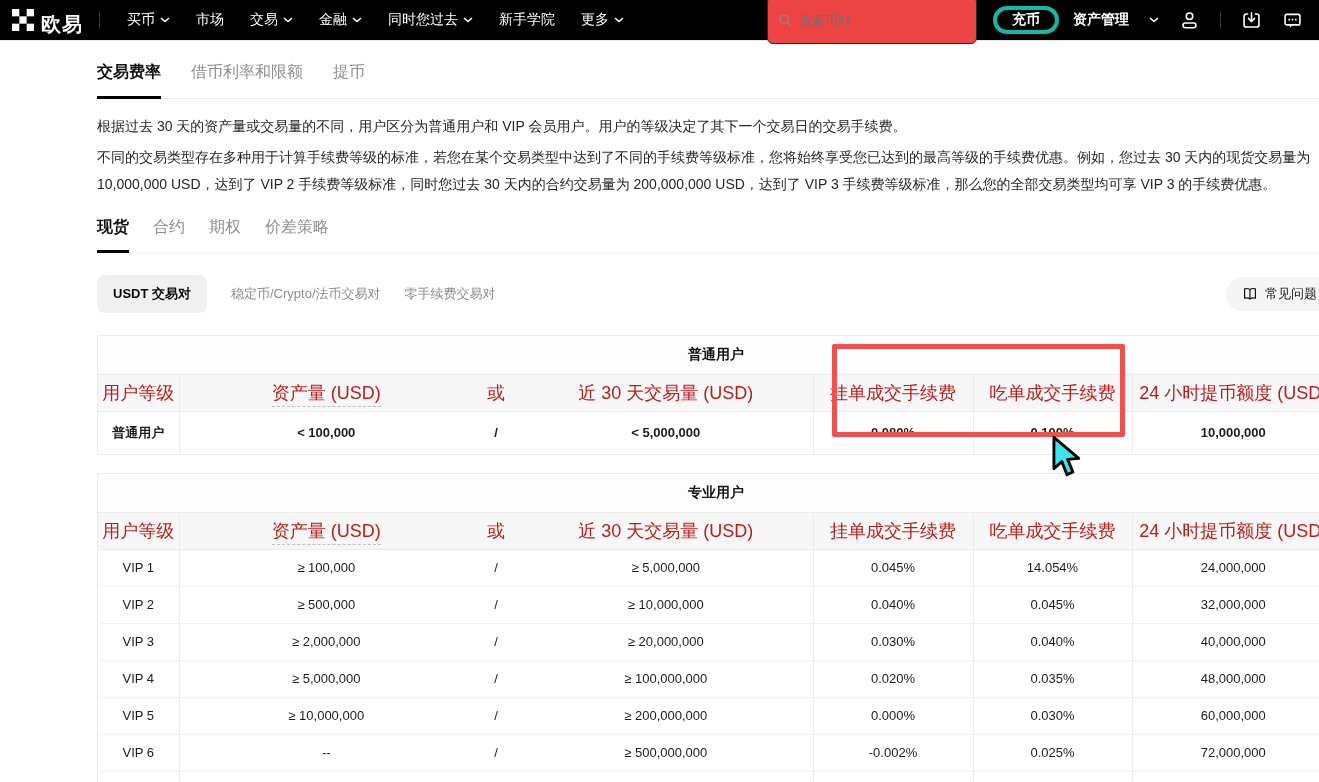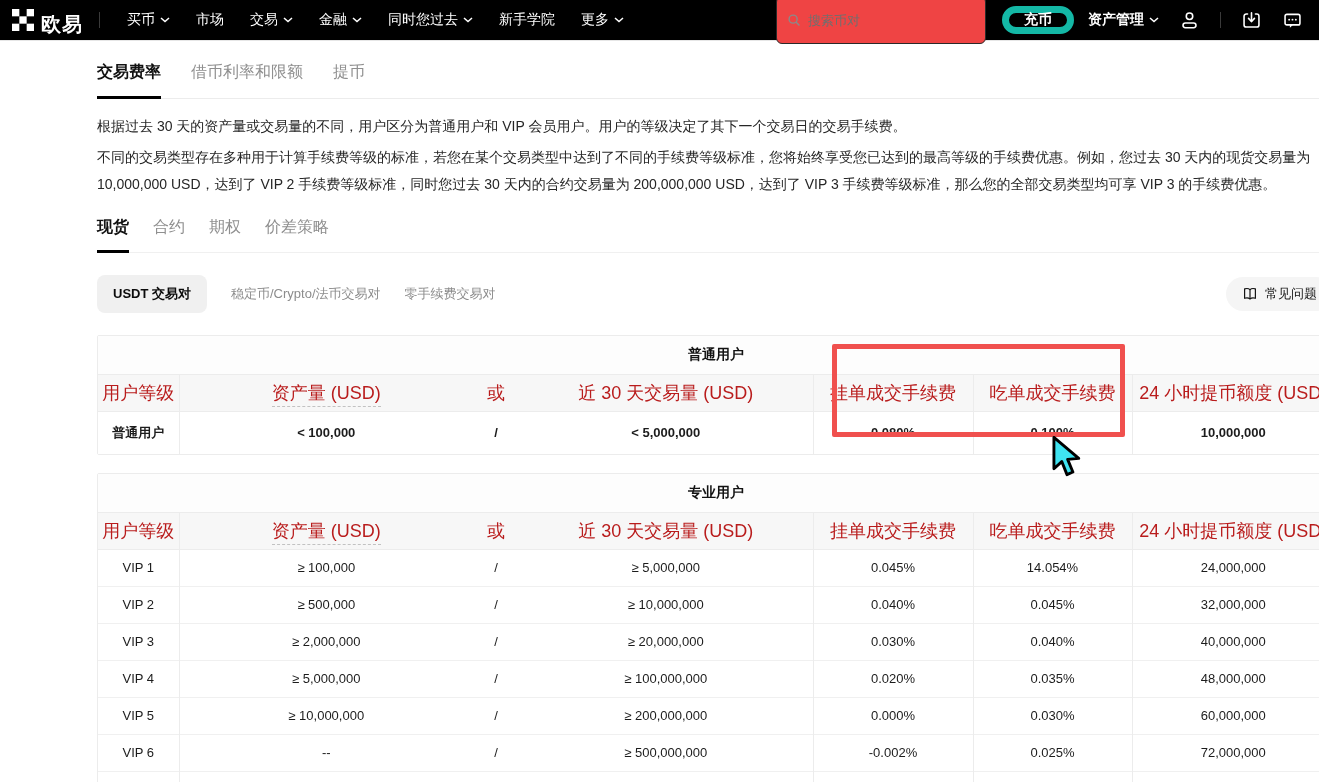--- a/index.html
+++ b/index.html
@@ -16,24 +16,24 @@
   .nav-divider { width:1px; height:16px; background:#3a3a3a; margin:0 14px 0 16px; }
   .nav-menu { display:flex; align-items:flex-end; }
   .nav-item { display:flex; align-items:center; gap:5px; padding:0 13px; height:40px;
     font-size:14px; cursor:pointer; white-space:nowrap; }
   .nav-right { margin-left:auto; display:flex; align-items:center; }
   .search-box { display:flex; align-items:center; gap:7px; width:210px; height:48px;
     background:#ef4444; border:1px solid #2a2a2a; border-radius:6px; padding:0 10px; }
   .search-box input { flex:1; background:transparent; border:0; outline:none; color:#eee;
     font-size:13px; font-family:inherit; min-width:0; }
   .search-box input::placeholder { color:#6f6f6f; }
-  .deposit-btn { height:28px; padding:0 15px; margin-left:16px; border:7px solid #14b8a6;
+  .deposit-btn { height:28px; padding:0 15px; margin-left:16px; border:4px solid #14b8a6;
     border-radius:15px; background:transparent; color:#fff; font-size:14px; font-weight:600;
     display:flex; align-items:center; cursor:pointer; font-family:inherit; }
-  .assets { display:flex; align-items:center; gap:5px; margin-left:14px; font-size:14px;
+  .assets { display:flex; align-items:center; gap:20px; margin-left:14px; font-size:14px;
     font-weight:600; cursor:pointer; white-space:nowrap; }
   .nav-icon-btn { margin-left:20px; display:flex; align-items:center; cursor:pointer; }
   .nav-divider2 { width:1px; height:16px; background:#3a3a3a; margin-left:20px; }
 
   
   .content { position:absolute; left:97px; top:40px; width:1236px; }
 
   .tabs { display:flex; gap:30px; margin-top:14px; border-bottom:1px solid #ececec; }
   .tab { font-size:16px; color:#8f8f8f; padding:8px 0 13px; cursor:pointer;
     border-bottom:3px solid transparent; margin-bottom:-1px; white-space:nowrap; }

